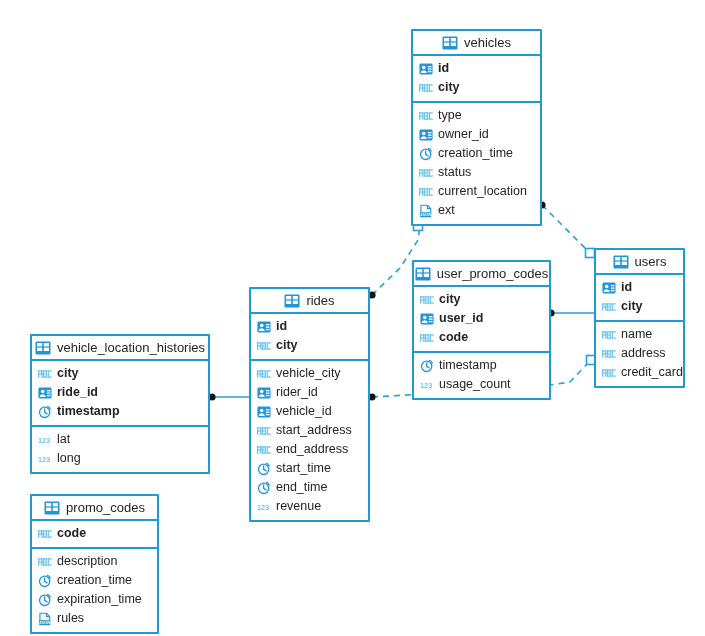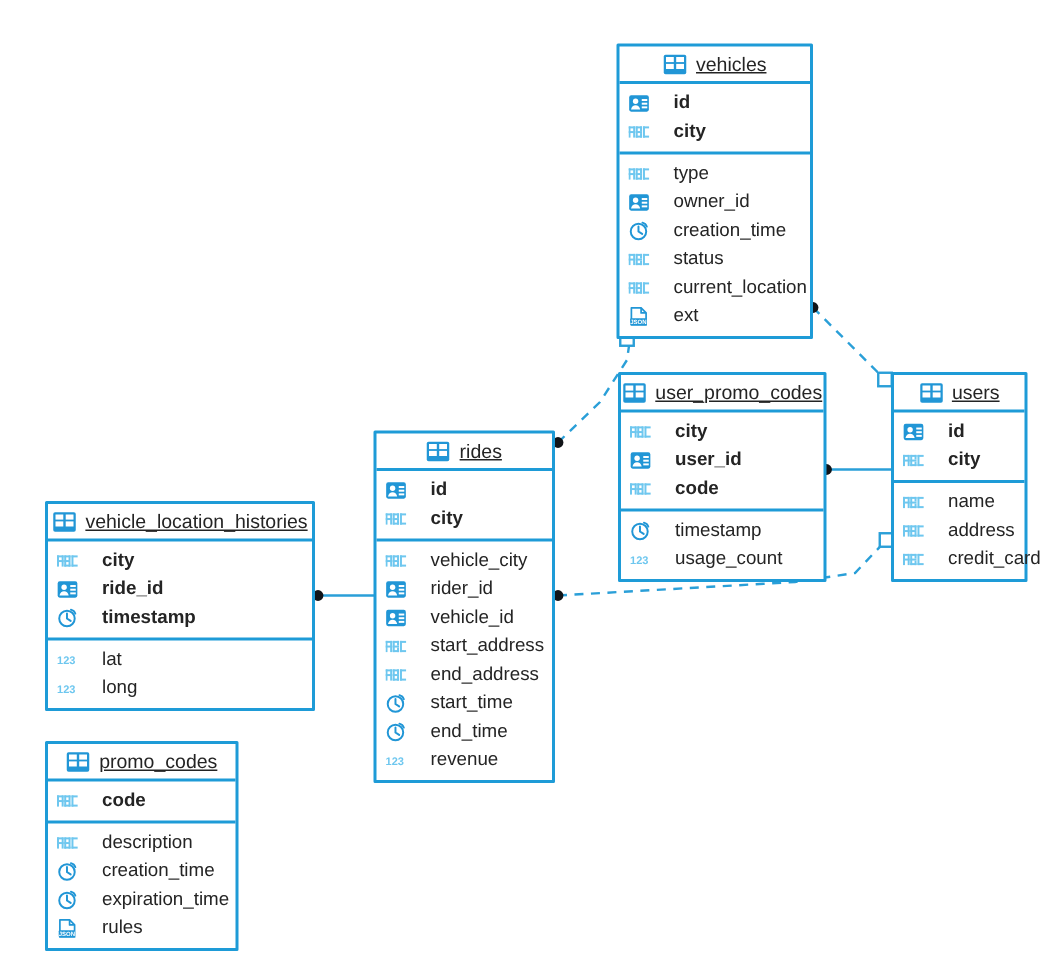--- a/index.html
+++ b/index.html
@@ -23,27 +23,26 @@
     border-radius:1px;
   }
   .tbl-title{
     box-sizing:border-box;
     height:25px;
     display:flex;align-items:center;justify-content:center;gap:6px;
     border-bottom:2px solid #1e9bd7;
     font-size:13px;color:#242424;
     padding:0 8px;
     white-space:nowrap;
-    text-decoration:underline;
   }
   .sec{box-sizing:border-box;padding:3px 0 4px 0;}
   .sec.pk{border-bottom:2px solid #1e9bd7;}
   .row{
     box-sizing:border-box;
-    display:flex;align-items:center;gap:16px;
+    display:flex;align-items:center;gap:5px;
     height:19px;
     padding:0 7px 0 6px;
     font-size:12.5px;
     color:#242424;
     white-space:nowrap;
   }
   .row.bold .lbl{font-weight:bold;}
 
   
   .ico{
@@ -232,21 +231,21 @@
               <path d="M2.2 1.4 h7.4 l3.8 3.8 v9.2 h-11.2 z" fill="#ffffff" stroke="#2196d6" stroke-width="1.3" stroke-linejoin="round"></path>
               <path d="M9.6 1.4 v3.9 h3.8" fill="none" stroke="#2196d6" stroke-width="1.3" stroke-linejoin="round"></path>
               <rect x="1.3" y="9.3" width="12.4" height="5.3" rx="0.8" fill="#2196d6"></rect>
               <text x="7.5" y="13.6" text-anchor="middle" font-family="Liberation Sans, sans-serif" font-size="4.6" font-weight="bold" fill="#ffffff">JSON</text>
             </svg>
           </span>
           <span class="lbl">ext</span>
         </div>
       </div>
     </div>
-    <div class="tbl" style="left: 412px; top: 248px; width: 139px;">
+    <div class="tbl" style="left: 412px; top: 260px; width: 139px;">
       <div class="tbl-title">
         <span class="ico ico-tbl">
           <svg viewBox="0 0 16 16">
             <rect x="0.5" y="1.5" width="15" height="13" rx="1.2" fill="#2196d6"></rect>
             <rect x="2" y="3" width="5.2" height="3.4" fill="#ffffff"></rect>
             <rect x="8.8" y="3" width="5.2" height="3.4" fill="#ffffff"></rect>
             <rect x="2" y="7.6" width="5.2" height="3.4" fill="#ffffff"></rect>
             <rect x="8.8" y="7.6" width="5.2" height="3.4" fill="#ffffff"></rect>
           </svg>
         </span>

